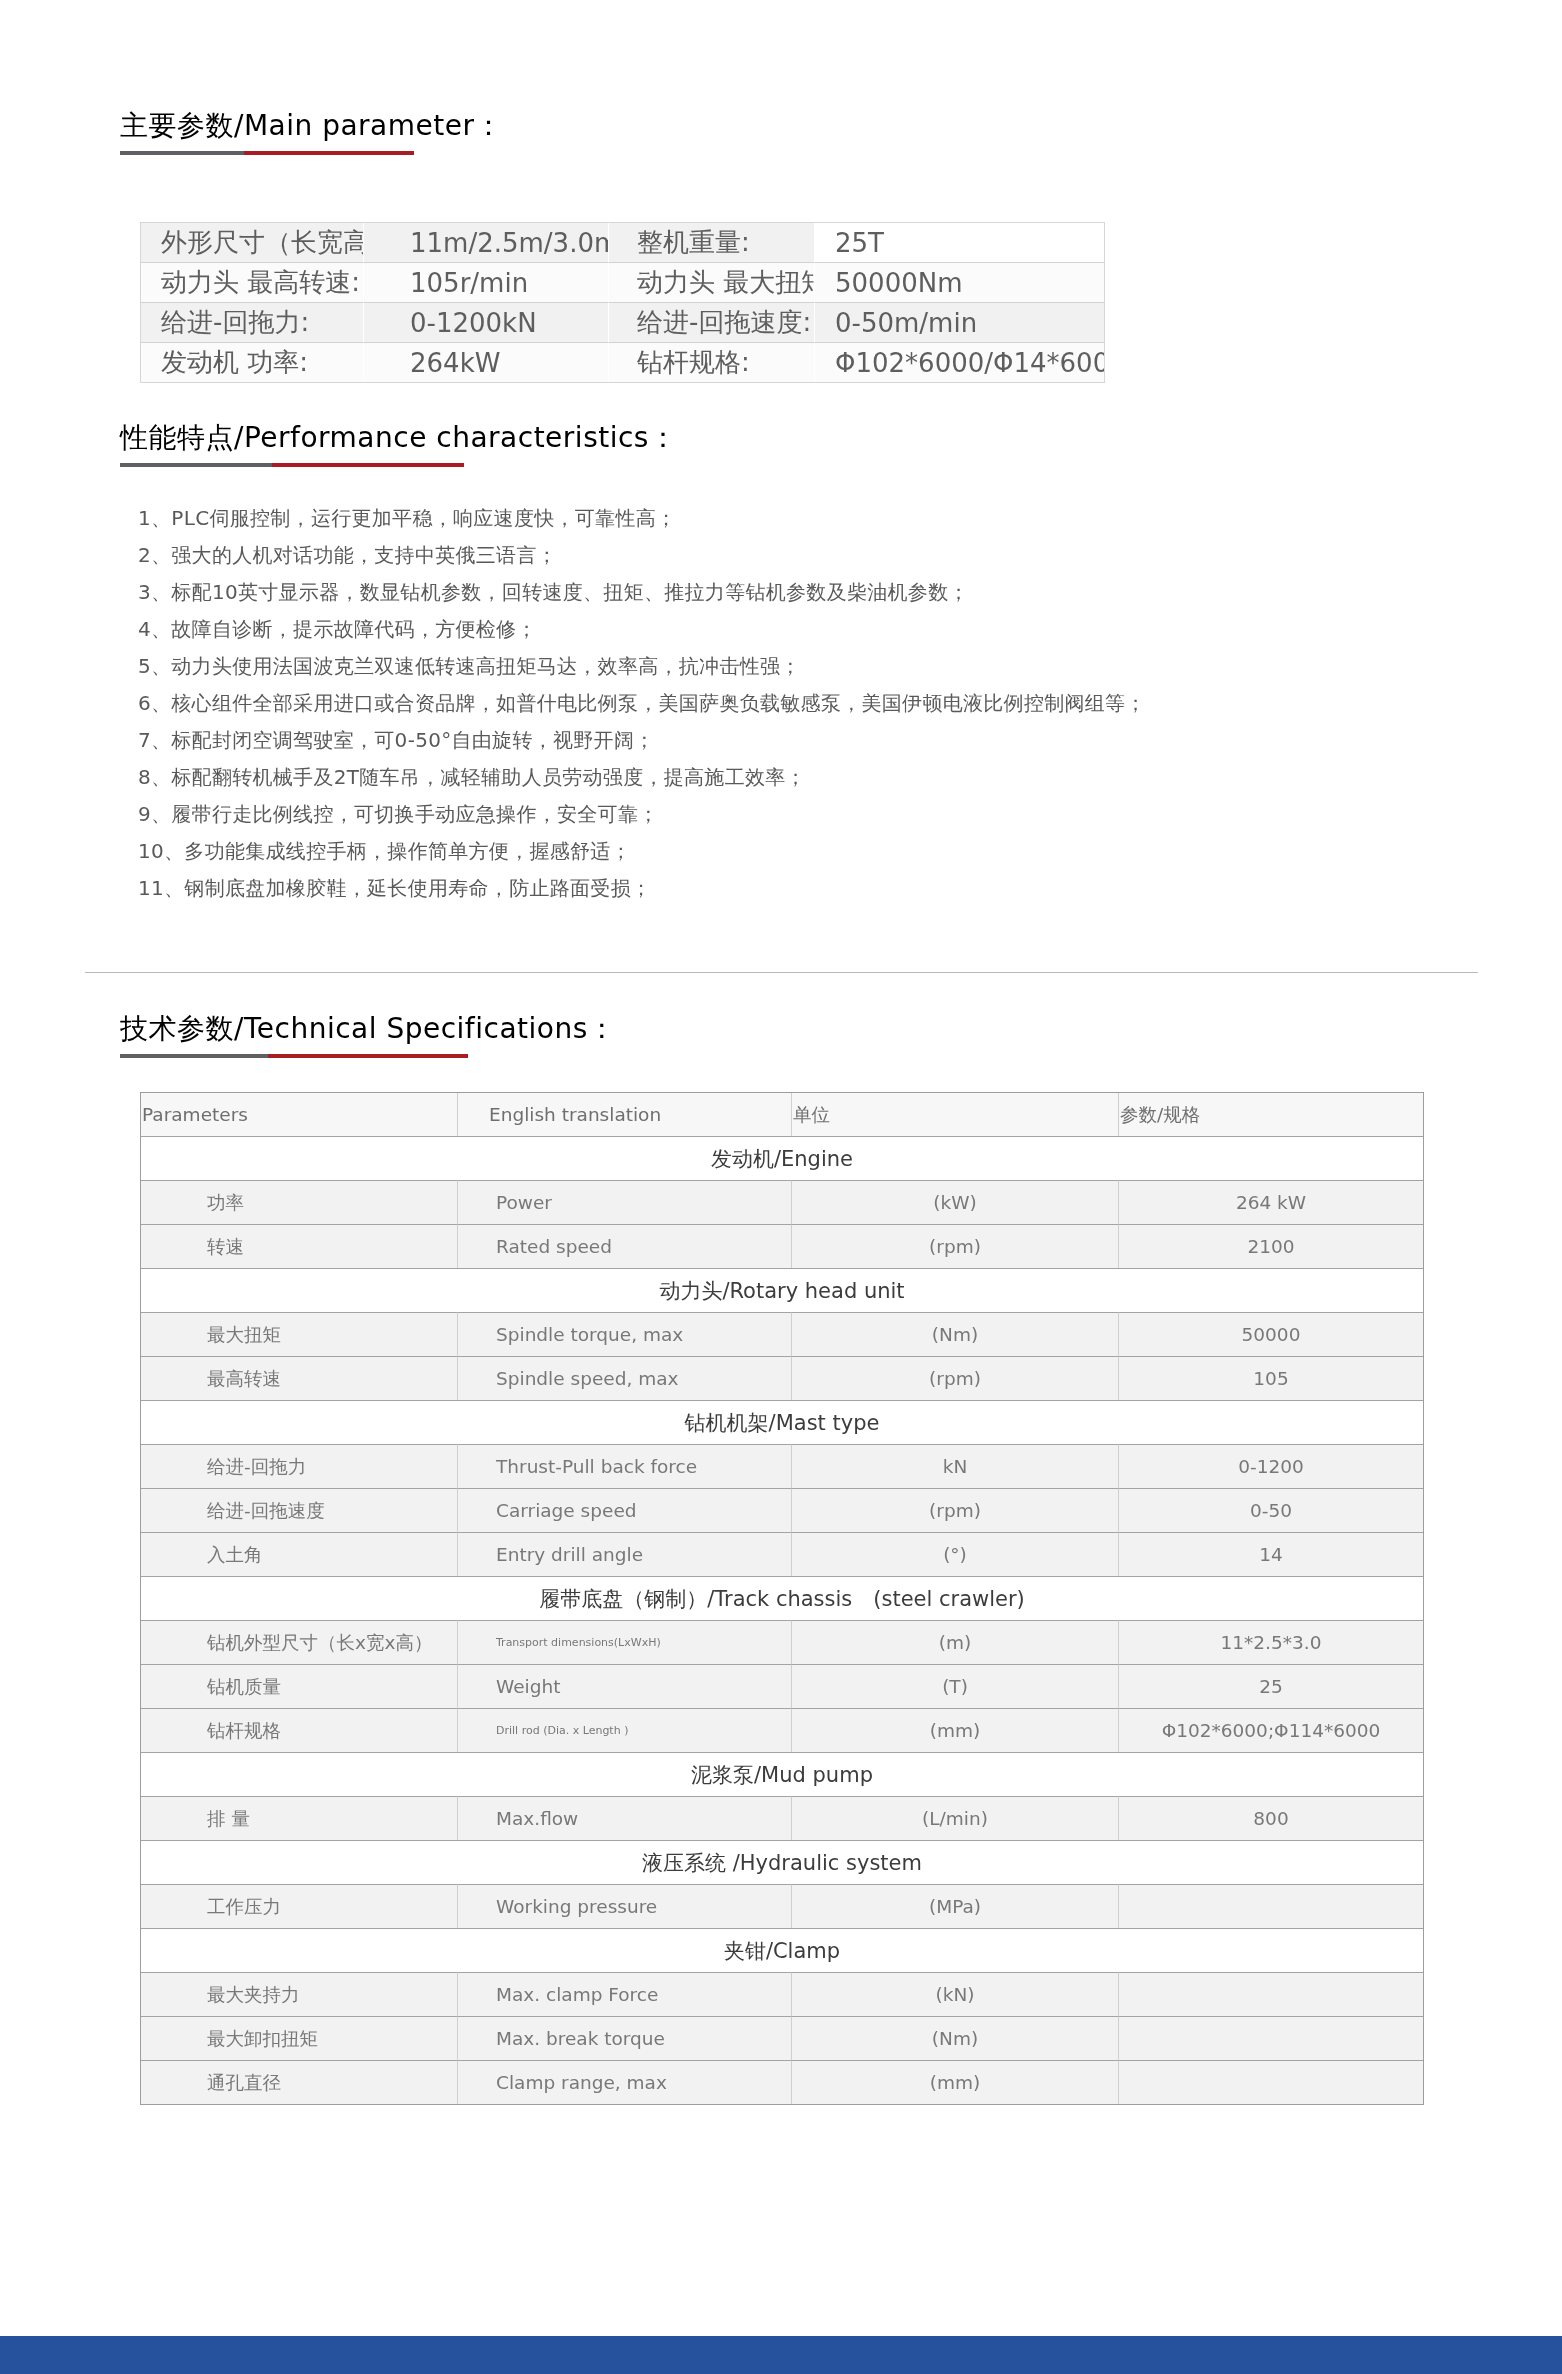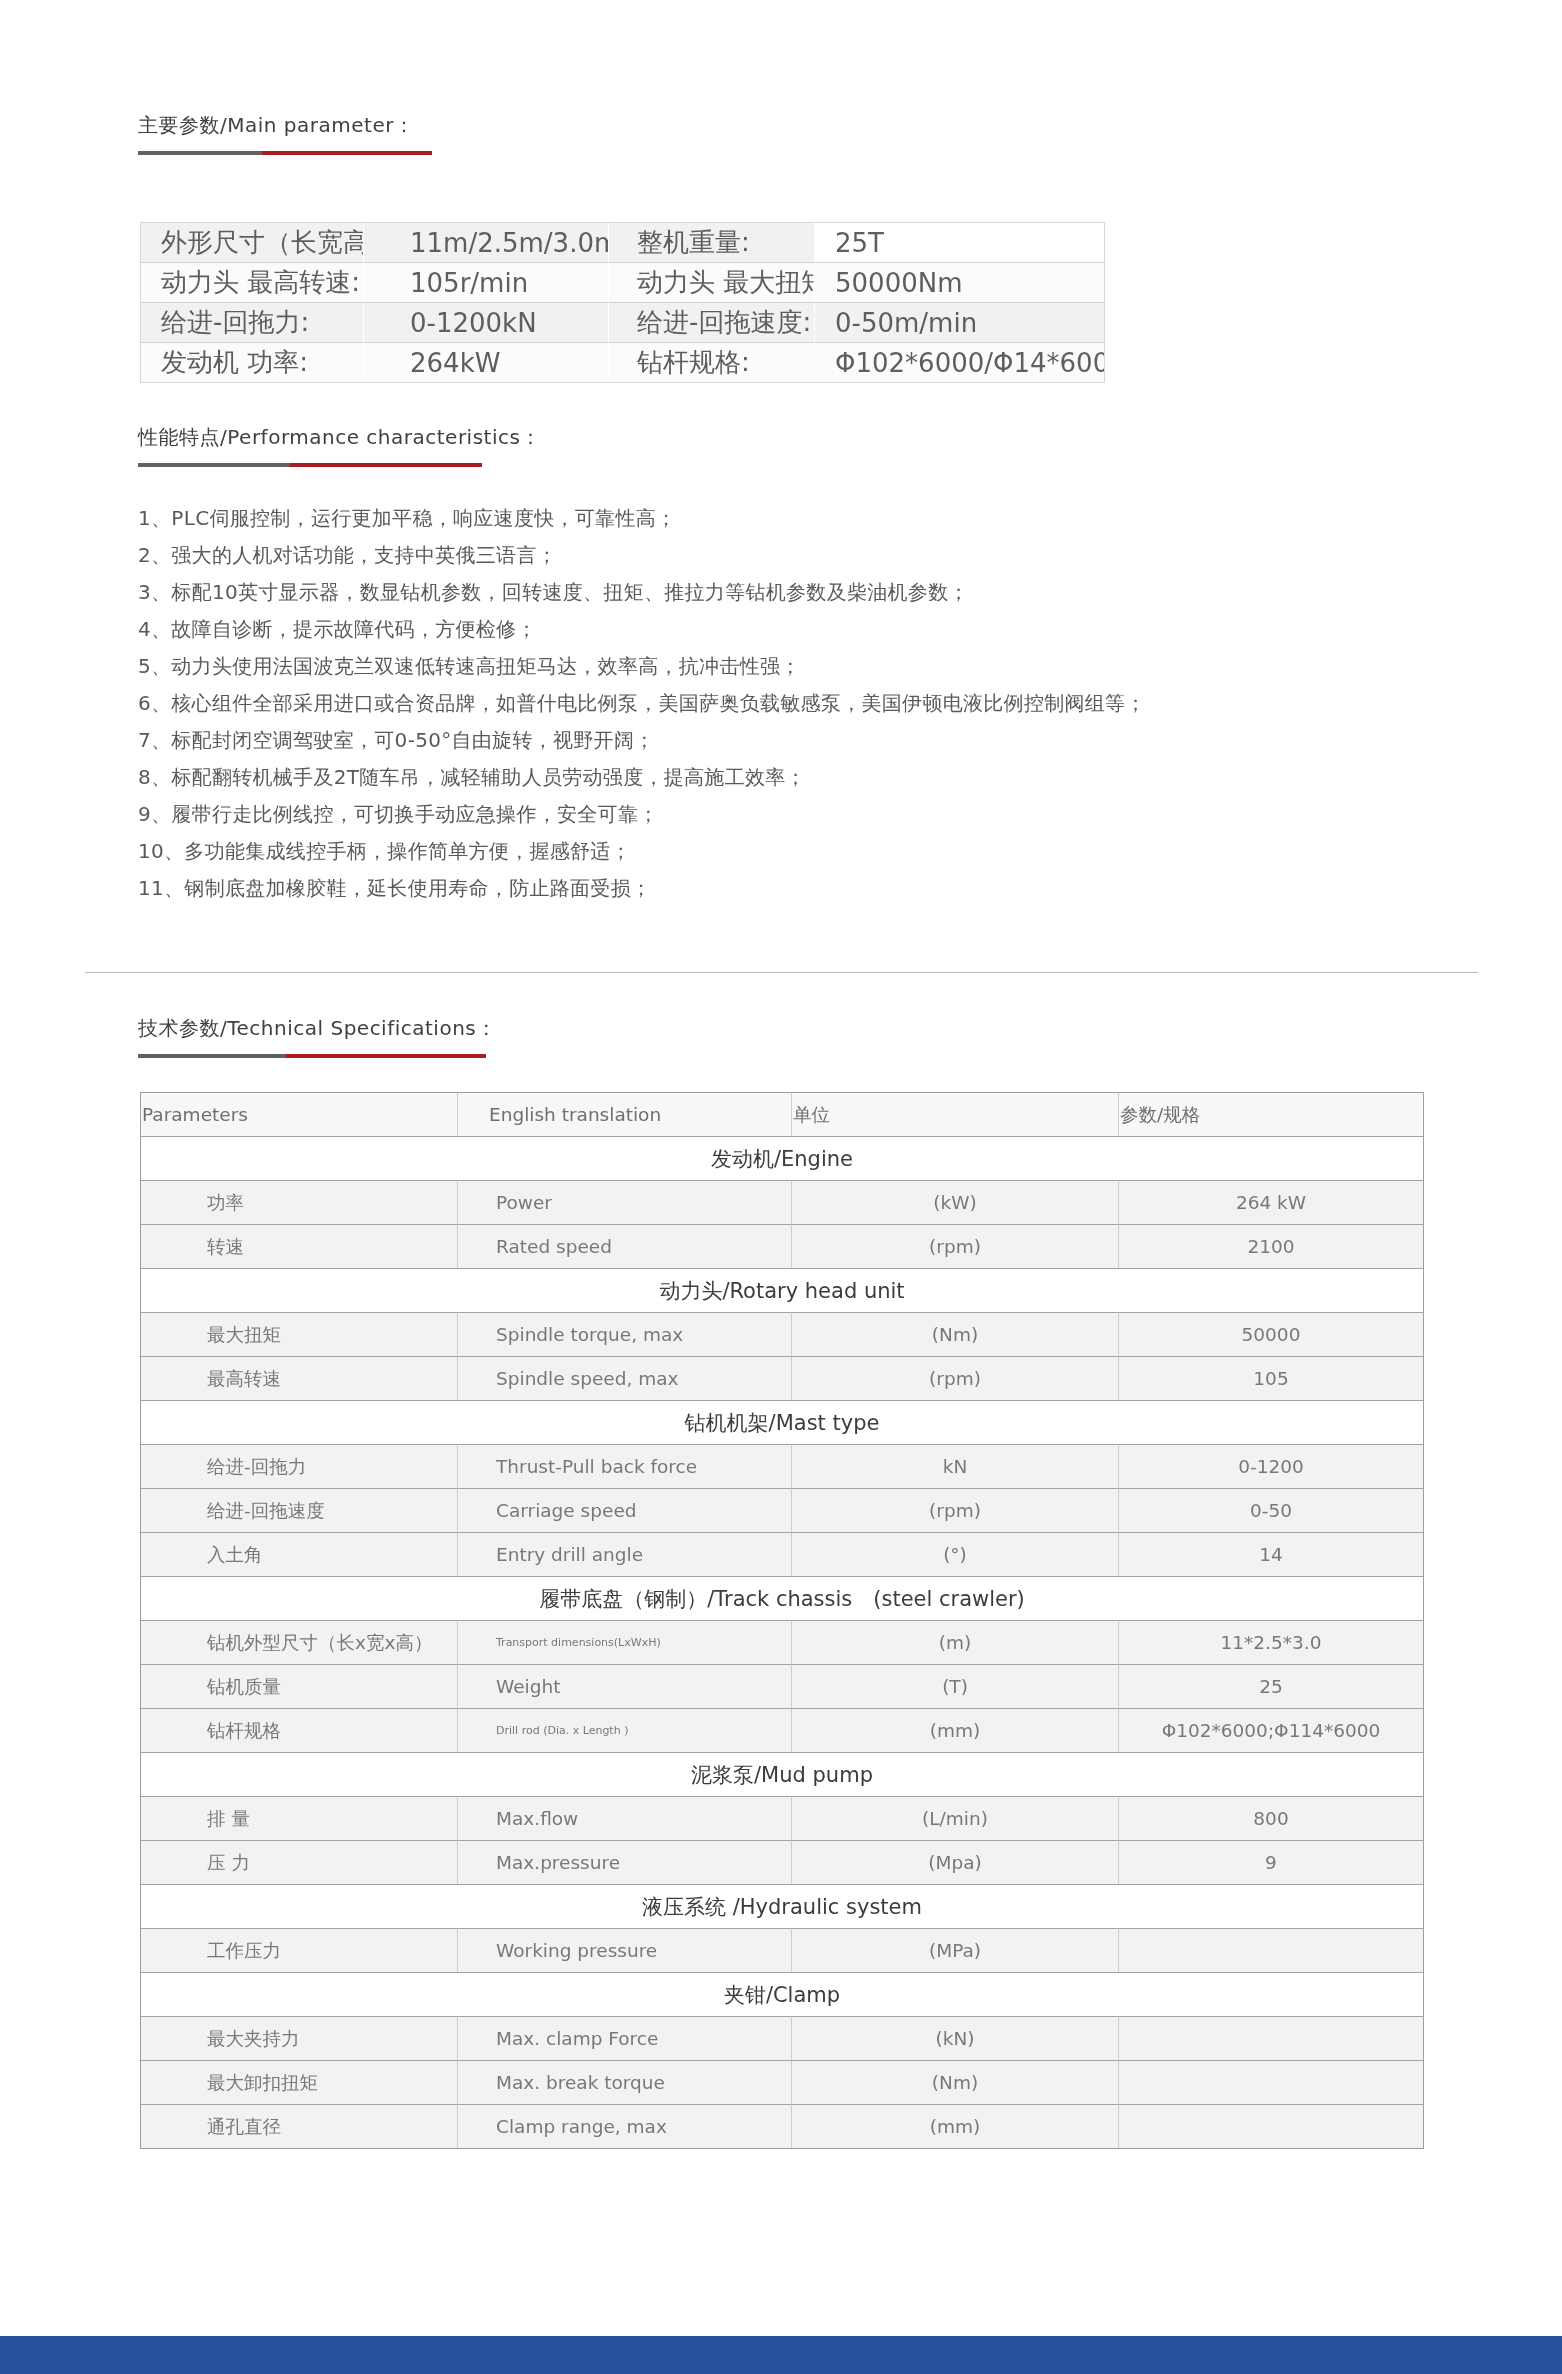--- a/index.html
+++ b/index.html
@@ -2,21 +2,21 @@
 <html style="font-size:14.8px"><head>
 <meta charset="utf-8">
 <style>
   html,body{margin:0;padding:0;}
   body{
     width:1563px;height:2375px;position:relative;background:#ffffff;
     font-family:"DejaVu Sans","Liberation Sans",sans-serif;
     -webkit-font-smoothing:antialiased;
   }
   
-  .heading{position:absolute;left:138px;color:#404040;font-size:20px;line-height:33px;letter-spacing:0.5px;}
+  .heading{position:absolute;left:120px;color:#000000;font-size:28px;line-height:33px;letter-spacing:0.5px;}
   .rule{display:flex;height:3.7px;margin-top:9.2px;}
   .rule-gray{background:#5f6063;height:3.7px;display:block;}
   .rule-red{background:#a81d22;height:3.7px;display:block;}
   
   table{border-collapse:separate;border-spacing:0;table-layout:fixed;}
   .main-table{position:absolute;left:140px;top:222px;width:963px;border:0.9px solid #d6d6d6;}
   .main-table td{
     height:37px;font-size:26px;color:#5e5e5e;vertical-align:middle;
     border-bottom:0.9px solid #d2d2d2;border-right:1.8px solid #ffffff;
     white-space:nowrap;overflow:hidden;
@@ -223,26 +223,20 @@
         </tr>
         <tr>
           <td class="sec" colspan="4">泥浆泵/Mud pump</td>
         </tr>
         <tr class="dataRow">
           <td class="c1">排 量</td>
           <td class="c2">Max.flow</td>
           <td class="c3">(L/min)</td>
           <td class="c4">800</td>
         </tr>
-        <tr class="dataRow">
-          <td class="c1">压 力</td>
-          <td class="c2">Max.pressure</td>
-          <td class="c3">(Mpa)</td>
-          <td class="c4">9</td>
-        </tr>
         <tr>
           <td class="sec" colspan="4">液压系统 /Hydraulic system</td>
         </tr>
         <tr class="dataRow">
           <td class="c1">工作压力</td>
           <td class="c2">Working pressure</td>
           <td class="c3">(MPa)</td>
           <td class="c4"></td>
         </tr>
         <tr>

